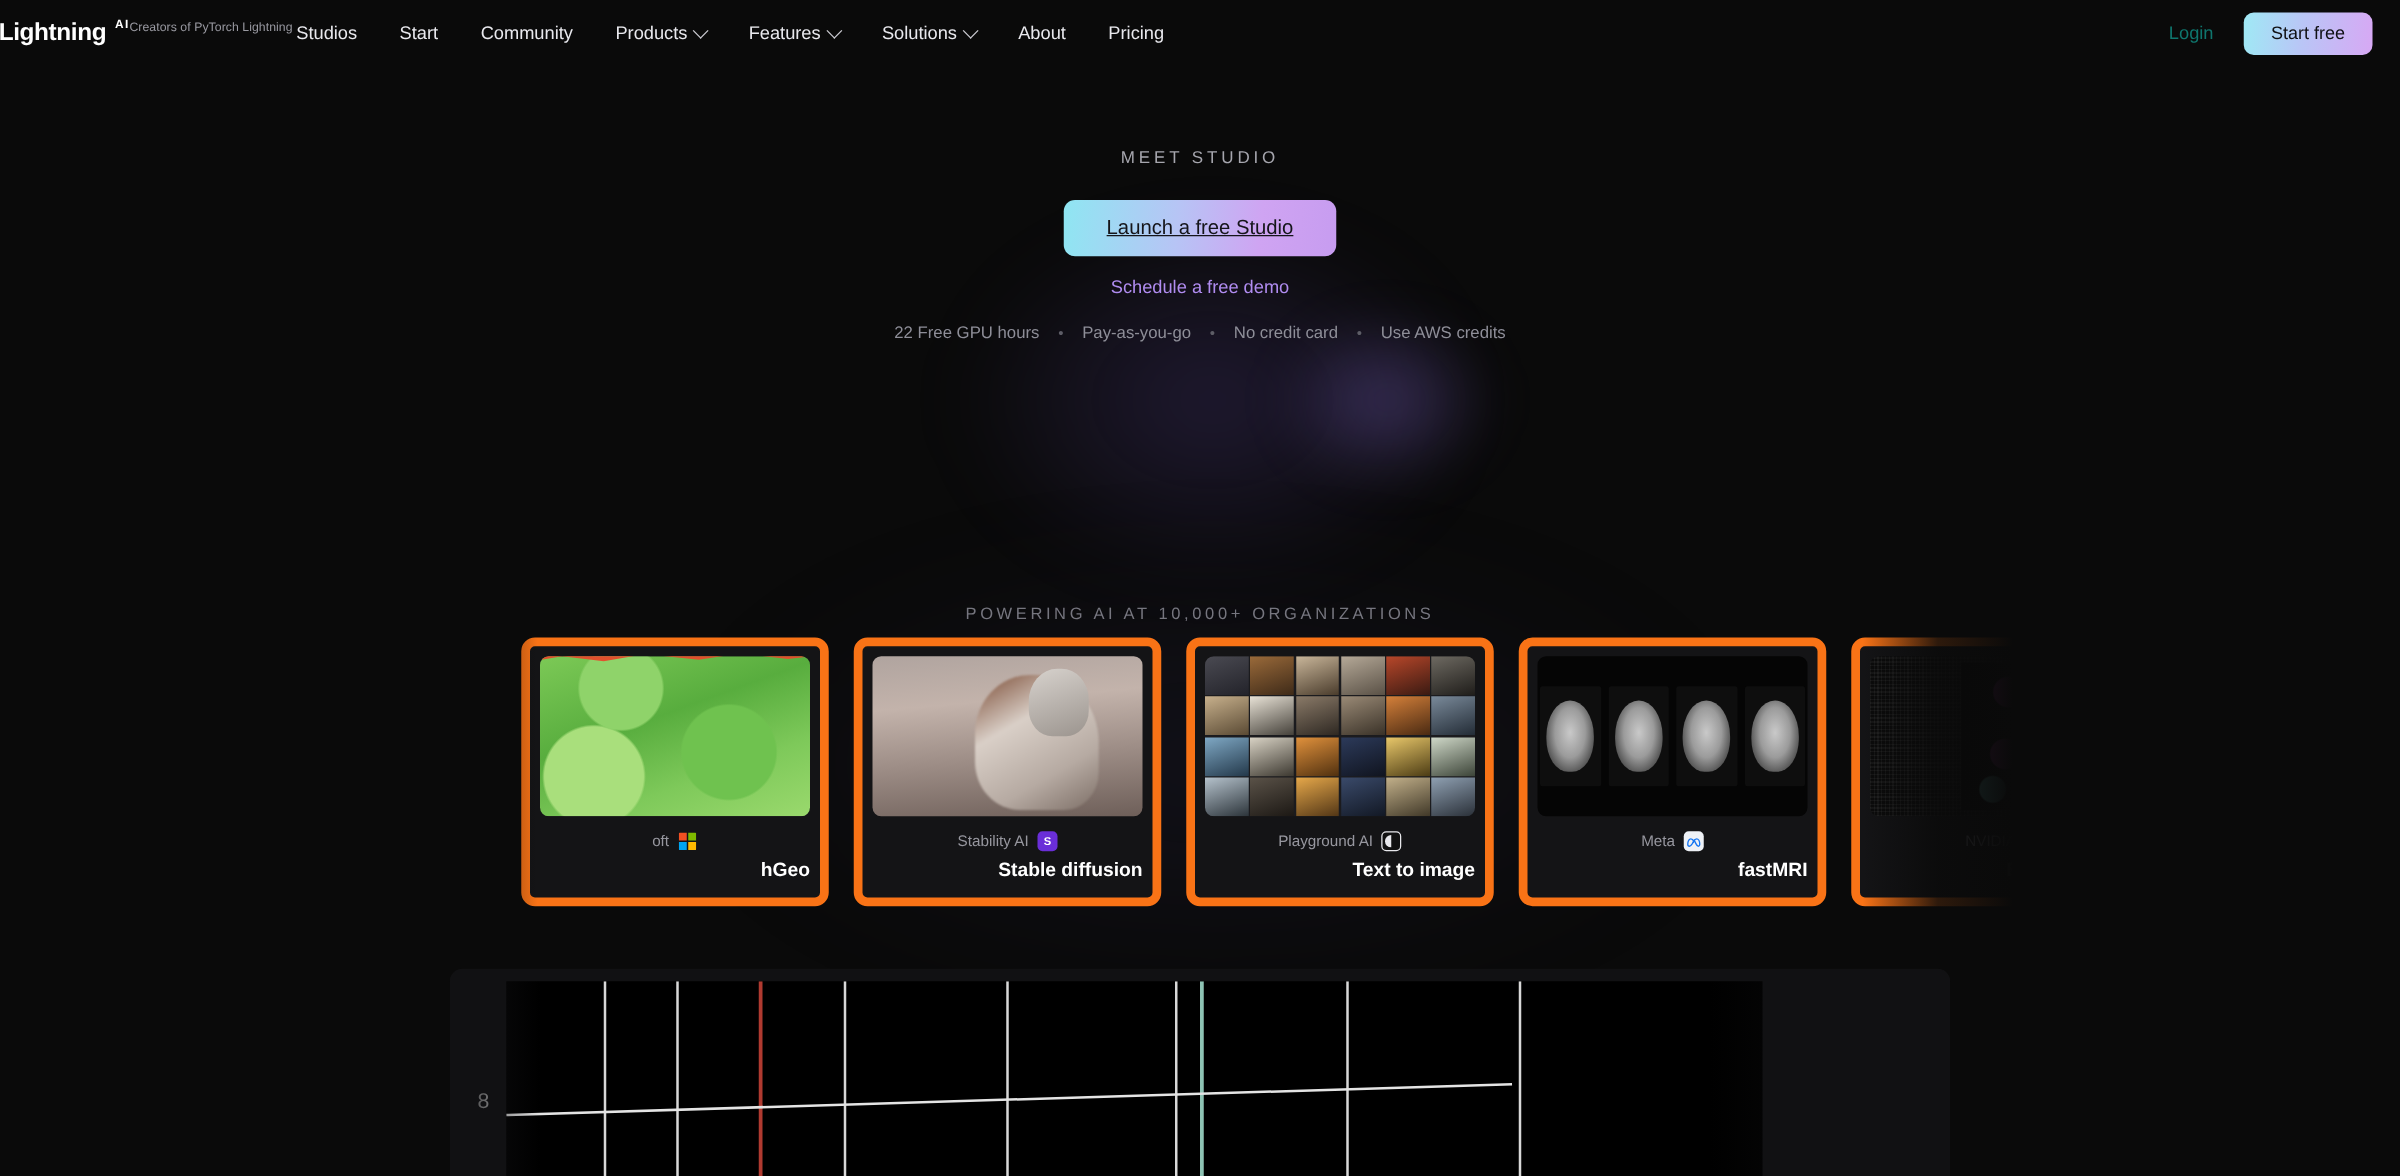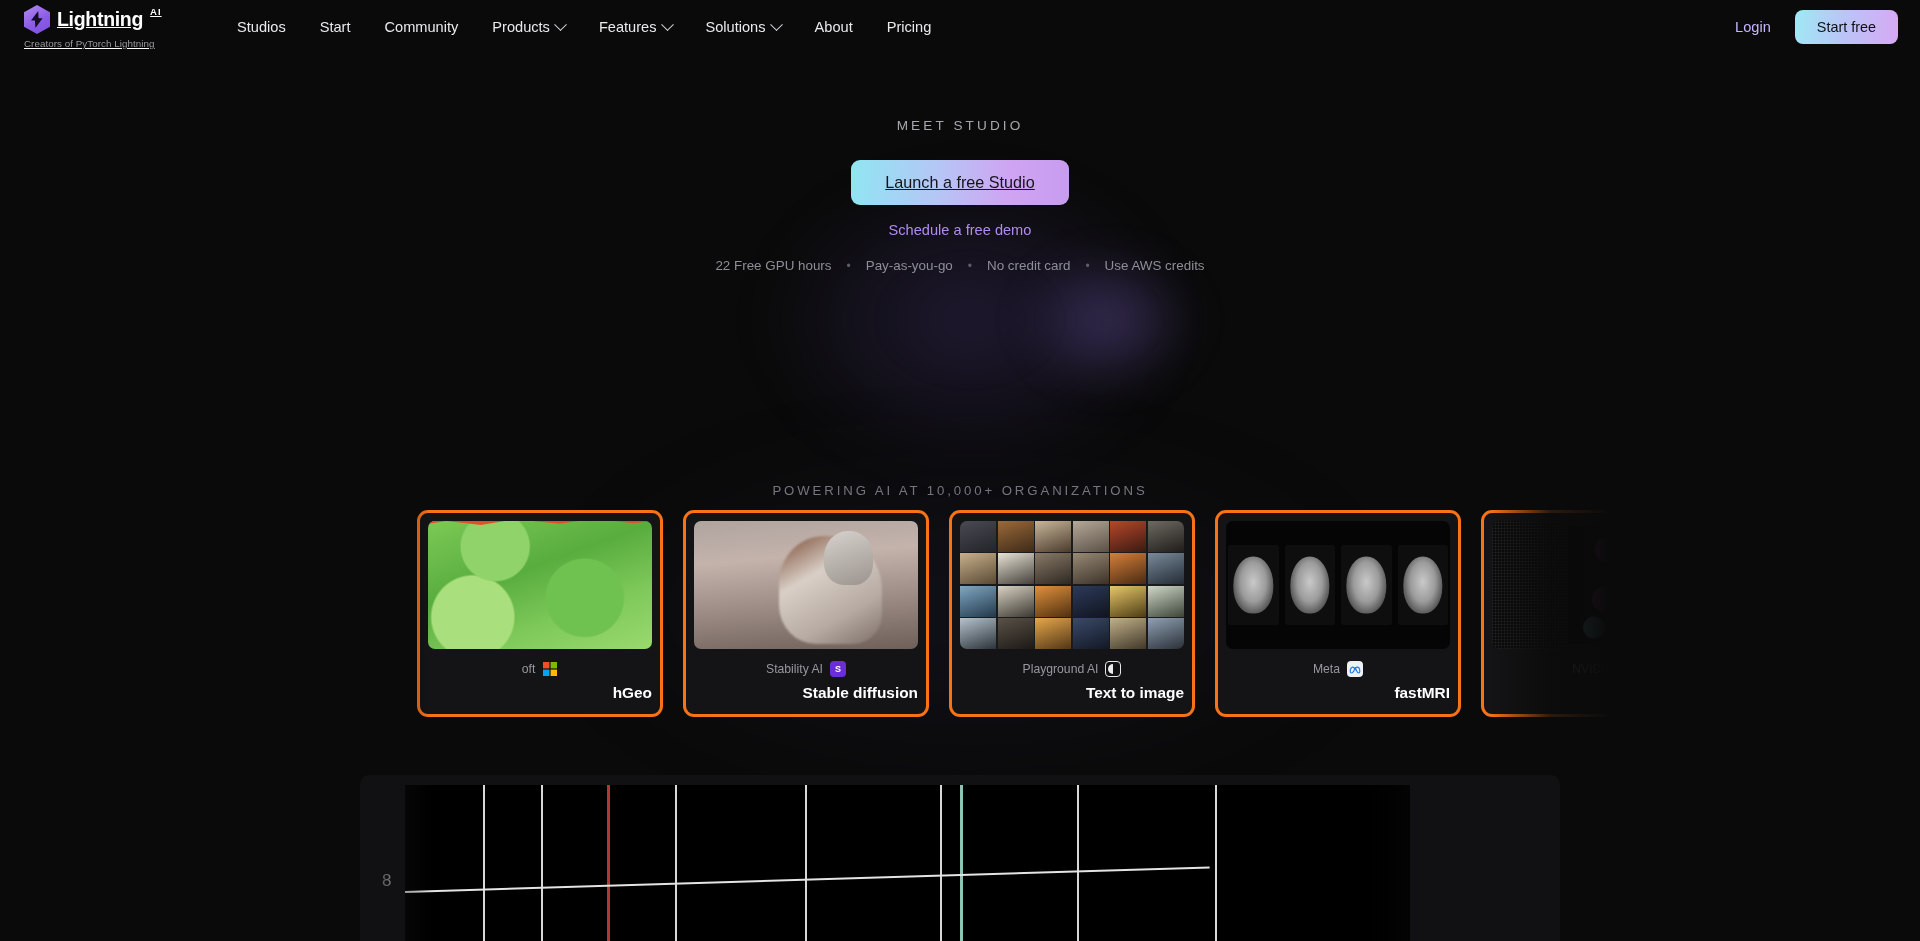--- a/index.html
+++ b/index.html
@@ -18,38 +18,38 @@
     filter:blur(28px); pointer-events:none; }
   .glow-b{ position:absolute; left:1020px; top:250px; width:180px; height:140px;
     background:radial-gradient(ellipse at center, rgba(150,120,240,.30), rgba(10,10,10,0) 70%);
     filter:blur(20px); pointer-events:none; }
   .glow-c{ position:absolute; left:560px; top:430px; width:820px; height:360px;
     background:radial-gradient(ellipse at center, rgba(60,55,110,.16), rgba(10,10,10,0) 72%);
     filter:blur(40px); pointer-events:none; }
 
   
   .nav{ position:absolute; left:0; top:0; width:1920px; height:54px; display:flex; align-items:center; z-index:40; }
-  .brand{ display:flex; flex-direction:column; justify-content:center; margin-left:24px; width:152px;text-decoration:underline; }
+  .brand{ display:flex; justify-content:center; margin-left:24px; width:152px; }
   .brand-row{ display:flex; align-items:center; gap:7px; }
   .logo-hex{ width:26px; height:29px; position:relative; display:inline-block;
     background:linear-gradient(150deg,#b48bf0 0%,#8c5ce8 55%,#7b4fe0 100%);
     clip-path:polygon(50% 0%, 100% 25%, 100% 75%, 50% 100%, 0% 75%, 0% 25%); }
   .logo-bolt{ position:absolute; left:0; top:0; width:26px; height:29px; display:flex; align-items:center; justify-content:center; }
   .logo-bolt svg{ display:block; }
   .brand-name{ font-size:19.5px; font-weight:700; letter-spacing:-0.3px; color:#fff; line-height:1; }
   .brand-ai{ font-size:9.5px; font-weight:700; letter-spacing:1px; color:#fff; align-self:flex-start; margin-top:1px; }
   .brand-sub{ font-size:9.8px; color:#9a9aa2; margin-top:4px; letter-spacing:.05px; white-space:nowrap; }
 
   .nav-links{ display:flex; align-items:center; gap:0; margin-left:44px; }
   .nav-link{ font-size:14.6px; color:#e9e9ee; padding:8px 17px; display:flex; align-items:center; gap:6px;
     cursor:pointer; border-radius:6px; white-space:nowrap; }
   .chev{ width:9px; height:9px; border-right:1.6px solid #cfcfd6; border-bottom:1.6px solid #cfcfd6;
     transform:rotate(45deg) translate(-2px,-2px); display:inline-block; }
   .nav-right{ margin-left:auto; display:flex; align-items:center; gap:10px; margin-right:22px; }
-  .login{ font-size:14.6px; color:#c4b5fd; padding:8px 14px; cursor:pointer;text-align:right; }
+  .login{ font-size:14.6px; color:#0f766e; padding:8px 14px; cursor:pointer;text-align:right; }
   .startfree{ font-size:14.4px; color:#101014; font-weight:500; padding:9px 22px; border-radius:8px; cursor:pointer;
     background:linear-gradient(95deg,#9fe9f5 0%,#b9c6f6 45%,#d7a8f4 100%); border:none; }
 
   
   .hero{ position:absolute; left:0; top:118px; width:1920px; text-align:center; z-index:20; }
   .eyebrow{ font-size:13.6px; letter-spacing:3.1px; color:#a6a6ae; font-weight:400; }
   .h1{ font-size:57px; font-weight:700; letter-spacing:-1.2px; margin-top:18px; color:#fff; line-height:1.06; }
   .sub{ margin-top:30px; font-size:20.2px; color:#c5c5cd; line-height:1.5; font-weight:400; }
   .sub b{ color:#fff; font-weight:700; }
   .cta-wrap{ margin-top:27px; }
@@ -60,21 +60,21 @@
   .perk{ padding:0 2px; }
   .dot{ color:#5d5d66; padding:0 13px; font-size:12px; }
 
   
   .powering{ position:absolute; left:0; top:483px; width:1920px; text-align:center;
     font-size:13.2px; letter-spacing:2.9px; color:#76767f; z-index:20; }
 
   
   .carousel{ position:absolute; left:0; top:510px; width:1920px; height:220px; z-index:20; }
   .track{ position:absolute; left:417px; top:0; display:flex; gap:20px; }
-  .card{ width:246px; background:#141416; border:3px solid #f97316; border-radius:11px; padding:8px 8px 12px 8px;
+  .card{ width:246px; background:#141416; border:7px solid #f97316; border-radius:11px; padding:8px 8px 12px 8px;
     display:flex; flex-direction:column; cursor:pointer; box-shadow:0 1px 0 rgba(255,255,255,.02) inset; }
   .thumb{ width:100%; height:128px; border-radius:7px; overflow:hidden; position:relative; background:#000; }
   .meta{ display:flex; align-items:center; justify-content:center; gap:7px; margin-top:12px; }
   .meta-name{ font-size:12.2px; color:#97979f; }
   .badge{ width:16px; height:16px; border-radius:4px; display:flex; align-items:center; justify-content:center;
     font-size:9px; font-weight:700; overflow:hidden; }
   .title{ text-align:right; margin-top:7px; font-size:15.4px; font-weight:700; color:#fff; white-space:nowrap; }
 
   
   .t-geo{ background:

